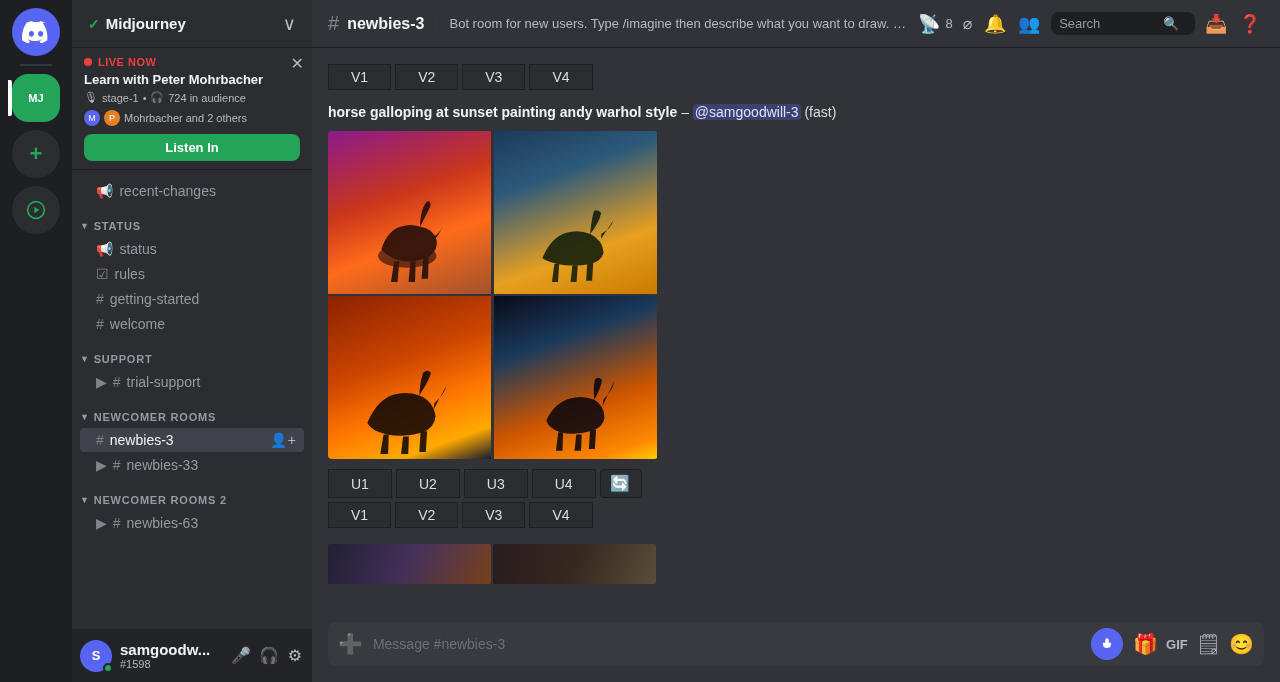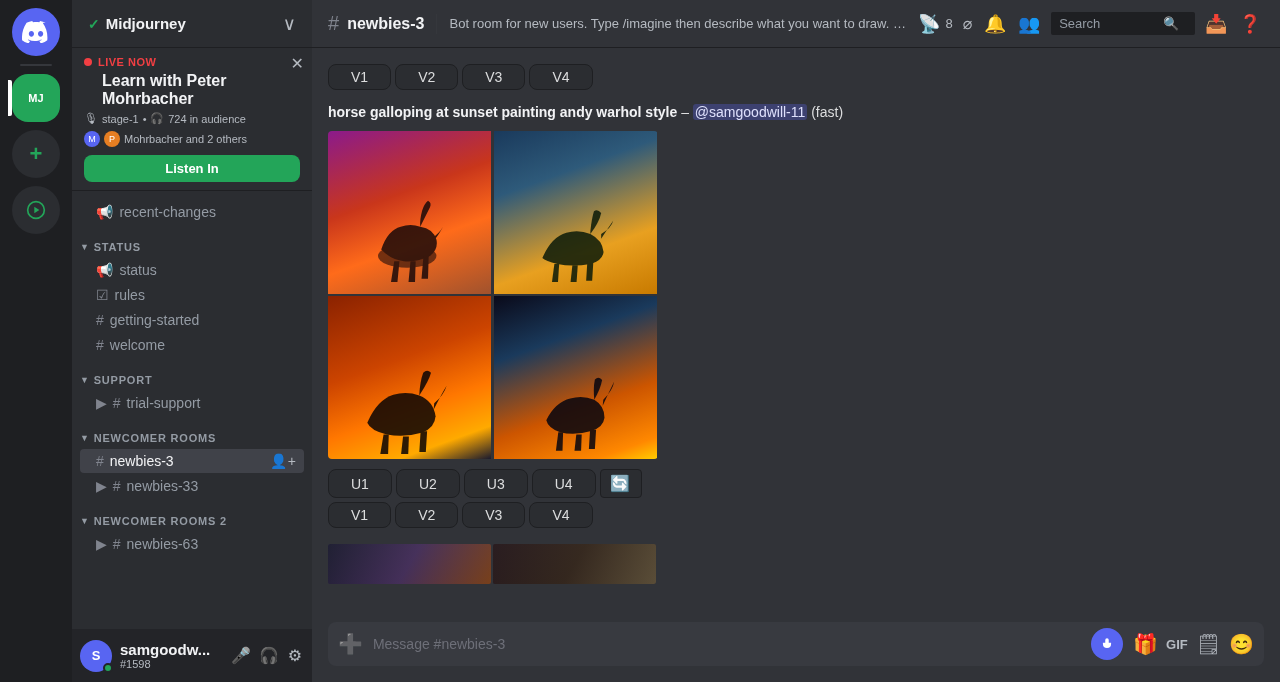--- a/index.html
+++ b/index.html
@@ -107,23 +107,22 @@
     }
     .live-now-text {
       color: #f23f43;
       font-size: 11px;
       font-weight: 700;
       letter-spacing: 0.5px;
     }
     .live-title {
       font-weight: 600;
       color: #f2f3f5;
-      font-size: 16px;
+      font-size: 13px;
       margin-bottom: 4px;
-      margin-left: 18px;
     }
     .live-meta {
       display: flex;
       align-items: center;
       gap: 4px;
       color: #b5bac1;
       font-size: 11px;
       margin-bottom: 6px;
     }
     .live-avatars {
@@ -246,21 +245,21 @@
       gap: 6px;
     }
     .channel-hash { color: #80848e; font-size: 20px; }
     .header-divider { width: 1px; height: 20px; background: #35373c; margin: 0 4px; }
     .channel-desc { color: #b5bac1; font-size: 13px; flex: 1; white-space: nowrap; overflow: hidden; text-overflow: ellipsis; }
     .header-icons { display: flex; align-items: center; gap: 8px; margin-left: auto; }
     .header-icon-btn { background: none; border: none; color: #b5bac1; cursor: pointer; font-size: 18px; padding: 2px; }
     .search-box {
       background: #1e1f22;
       border: none;
-      border-radius: 2px;
+      border-radius: 8px;
       padding: 4px 8px;
       color: #dcddde;
       font-size: 13px;
       width: 144px;
       display: flex;
       align-items: center;
       gap: 4px;
       cursor: text;
     }
     .search-box input {
@@ -346,21 +345,21 @@
     
     .action-buttons {
       display: flex;
       gap: 4px;
       margin-bottom: 4px;
       flex-wrap: wrap;
     }
     .action-btn {
       background: #2b2d31;
       border: 1px solid #1e1f22;
-      border-radius: 8px;
+      border-radius: 0;
       color: #dcddde;
       padding: 4px 22px;
       font-size: 14px;
       font-weight: 500;
       cursor: pointer;
       min-width: 44px;
       text-align: center;
     }
     .action-btn-refresh {
       background: #2b2d31;
@@ -594,21 +593,21 @@
       <button class="action-btn">V1</button>
       <button class="action-btn">V2</button>
       <button class="action-btn">V3</button>
       <button class="action-btn">V4</button>
     </div>
 
     <div class="message-group">
       <div class="msg-text">
         <strong>horse galloping at sunset painting andy warhol style</strong>
         <span> – </span>
-        <span class="msg-mention">@samgoodwill-11</span>
+        <span class="msg-mention">@samgoodwill-3</span>
         <span> (fast)</span>
       </div>
 
       <div class="image-grid">
         <div class="image-cell">
           <div class="horse-img horse-img-1">
 
             <svg viewBox="0 0 163 163" style="position:absolute;bottom:10px;left:15px;width:80%;height:65%;opacity:0.85;">
               <ellipse cx="80" cy="120" rx="45" ry="18" fill="#1a0a0a" opacity="0.7"></ellipse>
               <path d="M40 110 Q50 80 70 75 Q85 70 100 75 Q120 78 125 95 Q128 110 115 120 Q95 130 75 128 Q55 126 40 110Z" fill="#1a0a0a"></path>

